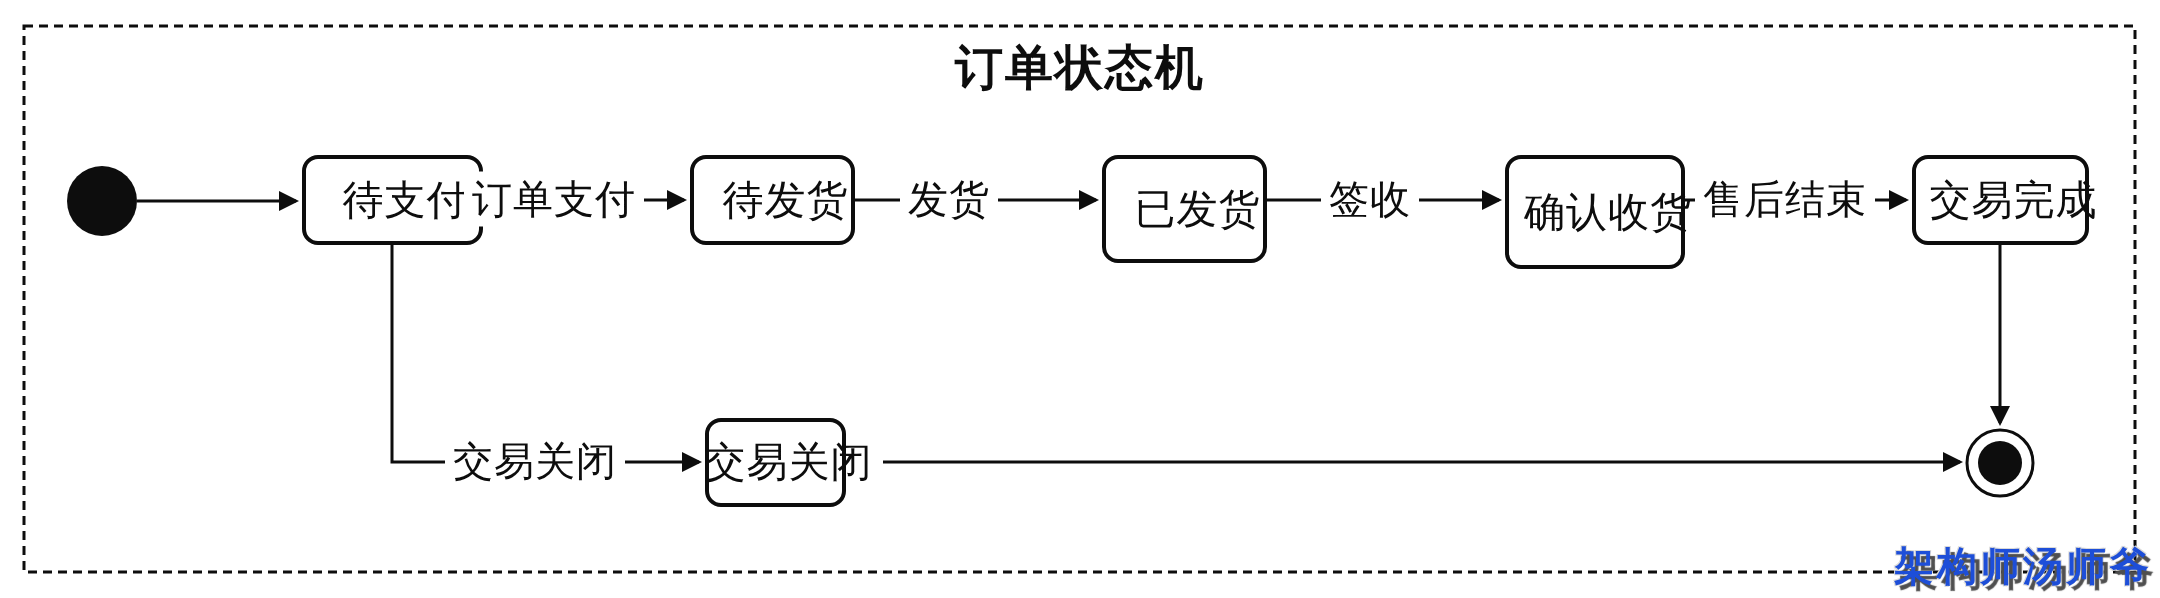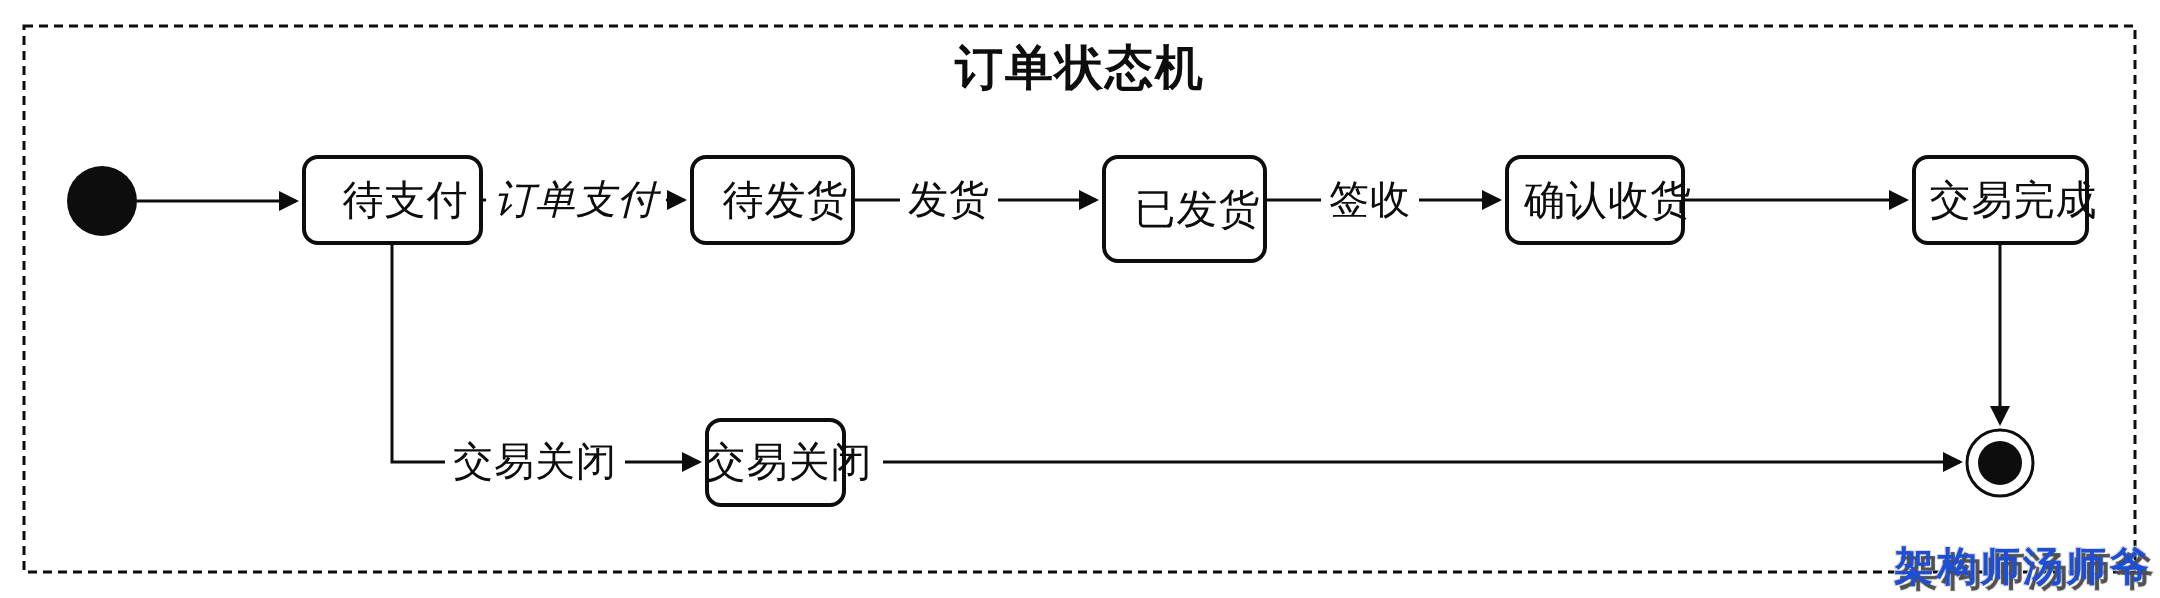--- a/index.html
+++ b/index.html
@@ -105,30 +105,31 @@
   </svg>
 
   <div class="title">订单状态机</div>
 
   <div class="state" style="left:302px; top:155px; width:181px; height:90px;">待支付</div>
 
   <div class="state" style="left:690px; top:155px; width:165px; height:90px;">待发货</div>
 
   <div class="state" style="left:1102px; top:155px; width:165px; height:108px;">已发货</div>
 
-  <div class="state" style="left:1505px; top:155px; width:180px; height:90px;">确认收货</div>
+  <div class="state" style="left:1505px; top:155px; width:180px; height:114px;">确认收货</div>
 
   <div class="state" style="left:1912px; top:155px; width:177px; height:90px;">交易完成</div>
 
   <div class="state" style="left:705px; top:418px; width:141px; height:89px;">交易关闭</div>
 
-  <div class="edge-label" style="left:576px; top:199px;font-style:italic;">订单支付</div>
+  <div class="edge-label" style="left:554px; top:199px;">订单支付</div>
 
   <div class="edge-label" style="left:949px; top:199px;">发货</div>
 
   <div class="edge-label" style="left:1370px; top:199px;">签收</div>
 
+  <div class="edge-label" style="left:1785px; top:199px;">售后结束</div>
 
   <div class="edge-label" style="left:535px; top:461px;">交易关闭</div>
 
   <div class="watermark">架构师汤师爷</div>
 
 </div>
 
 </body></html>

